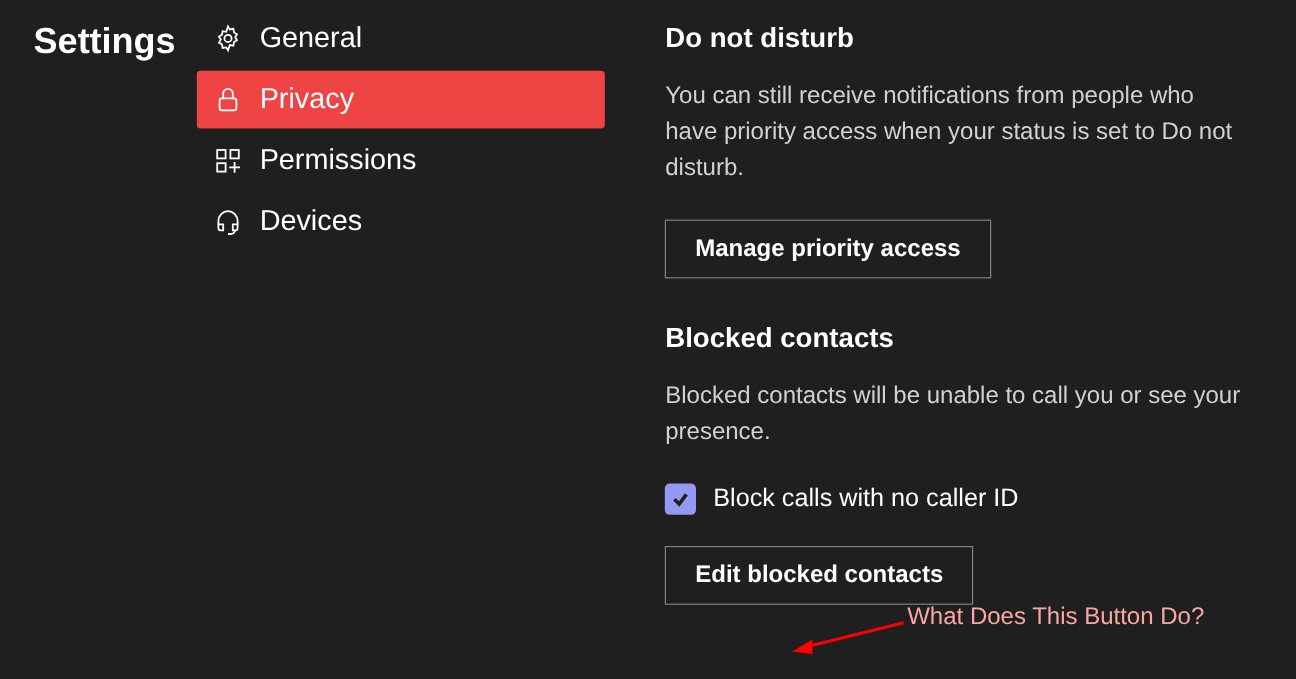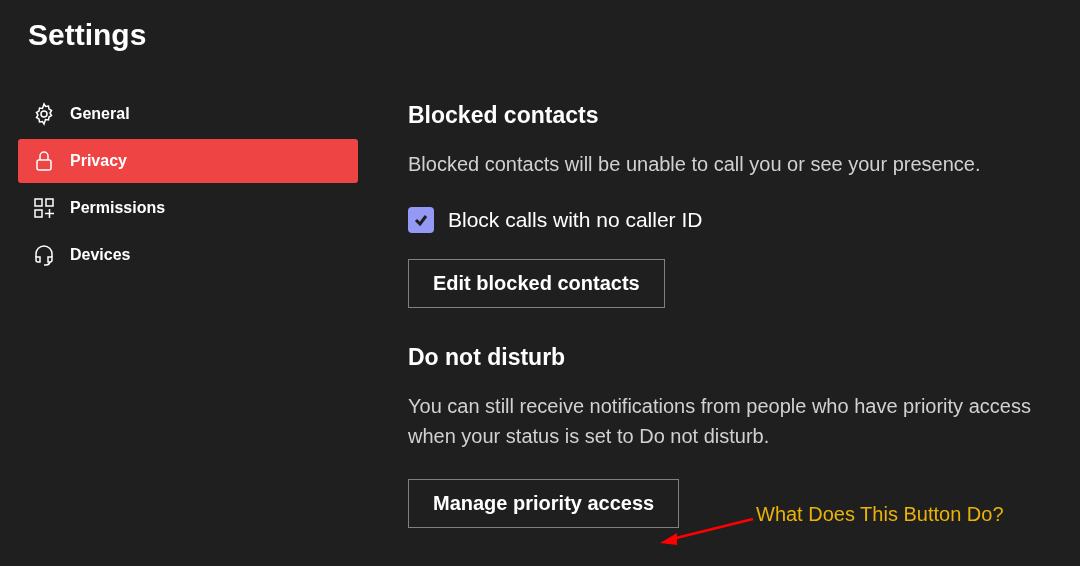--- a/index.html
+++ b/index.html
@@ -7,21 +7,21 @@
       width: 1080px;
       height: 566px;
       background: #1f1f1f;
       color: #ffffff;
       font-family: "Segoe UI", -apple-system, sans-serif;
       overflow: hidden;
       position: relative;
     }
     .container {
       display: flex;
-      flex-direction: column;
+      flex-direction: row;
       height: 100%;
       padding-top: 8px;
     }
     .title {
       font-size: 30px;
       font-weight: 700;
       padding: 10px 0 0 28px;
       margin-bottom: 40px;
     }
     .body-area {
@@ -52,22 +52,22 @@
       align-items: center;
       justify-content: center;
       flex-shrink: 0;
     }
     .sidebar-item svg {
       stroke: #ffffff;
       fill: none;
       stroke-width: 1.5;
     }
     .sidebar-item .label {
-      font-size: 16px;
-      font-weight: 700;
+      font-size: 24px;
+      font-weight: 400;
     }
     .content {
       flex: 1;
       padding: 10px 40px 0 50px;
     }
     .section {
       margin-bottom: 36px;
     }
     .section-title {
       font-size: 23px;
@@ -109,21 +109,21 @@
     .checkbox svg {
       stroke: #1f1f1f;
       stroke-width: 3;
       fill: none;
     }
     .checkbox-label {
       font-size: 21px;
     }
     .annotation {
       position: absolute;
-      color: #eab308;
+      color: #fca5a5;
       font-size: 20px;
       font-weight: 400;
       pointer-events: none;
     }
     .arrow-svg {
       position: absolute;
       pointer-events: none;
     }
   </style>
 </head>
@@ -170,39 +170,39 @@
               <path d="M18 19a2 2 0 0 0 2-2v-3h-4v5h2z"></path>
               <path d="M6 19a2 2 0 0 1-2-2v-3h4v5H6z"></path>
               <path d="M18 19a4 4 0 0 1-4 3h-2"></path>
             </svg>
         </span>
         <span class="label">Devices</span>
       </div>
     </nav>
 
     <main class="content">
+      <section class="section">
+        <h2 class="section-title">Do not disturb</h2>
+        <p class="section-desc">You can still receive notifications from people who have priority access when your status is set to Do not disturb.</p>
+        <button class="btn">Manage priority access</button>
+      </section>
+
       <section class="section">
         <h2 class="section-title">Blocked contacts</h2>
         <p class="section-desc">Blocked contacts will be unable to call you or see your presence.</p>
         <div class="checkbox-row">
           <div class="checkbox">
             <svg width="16" height="16" viewBox="0 0 16 16">
                 <polyline points="3,8 7,12 13,4"></polyline>
               </svg>
           </div>
           <span class="checkbox-label">Block calls with no caller ID</span>
         </div>
         <button class="btn">Edit blocked contacts</button>
       </section>
-
-      <section class="section">
-        <h2 class="section-title">Do not disturb</h2>
-        <p class="section-desc">You can still receive notifications from people who have priority access when your status is set to Do not disturb.</p>
-        <button class="btn">Manage priority access</button>
-      </section>
     </main>
   </div>
 </div>
 
 <div class="annotation" style="left:756px; top:503px;">What Does This Button Do?</div>
 <svg class="arrow-svg" style="left:660px; top:516px;" width="95" height="30">
   <line x1="93" y1="3" x2="8" y2="24" stroke="#ff0000" stroke-width="2.5"></line>
   <polygon points="0,27 17,17 17,29" fill="#ff0000"></polygon>
 </svg>
 

